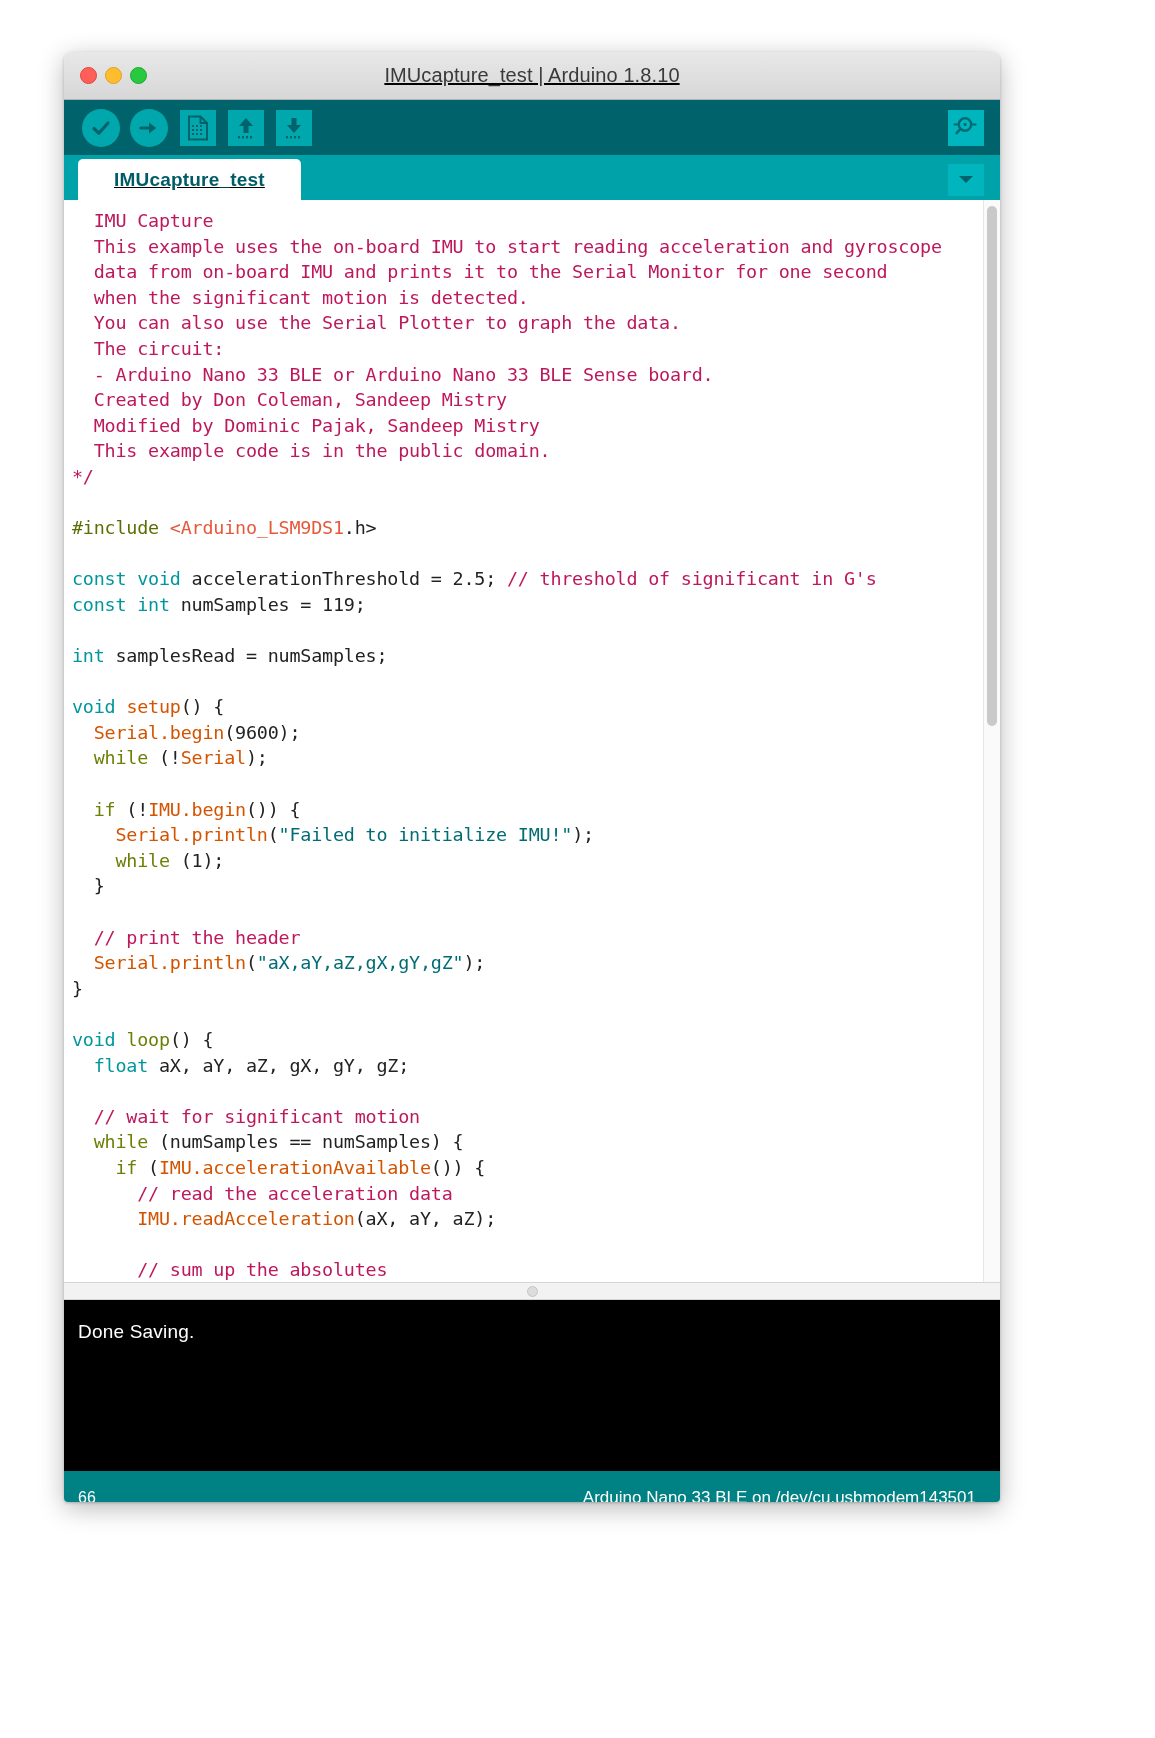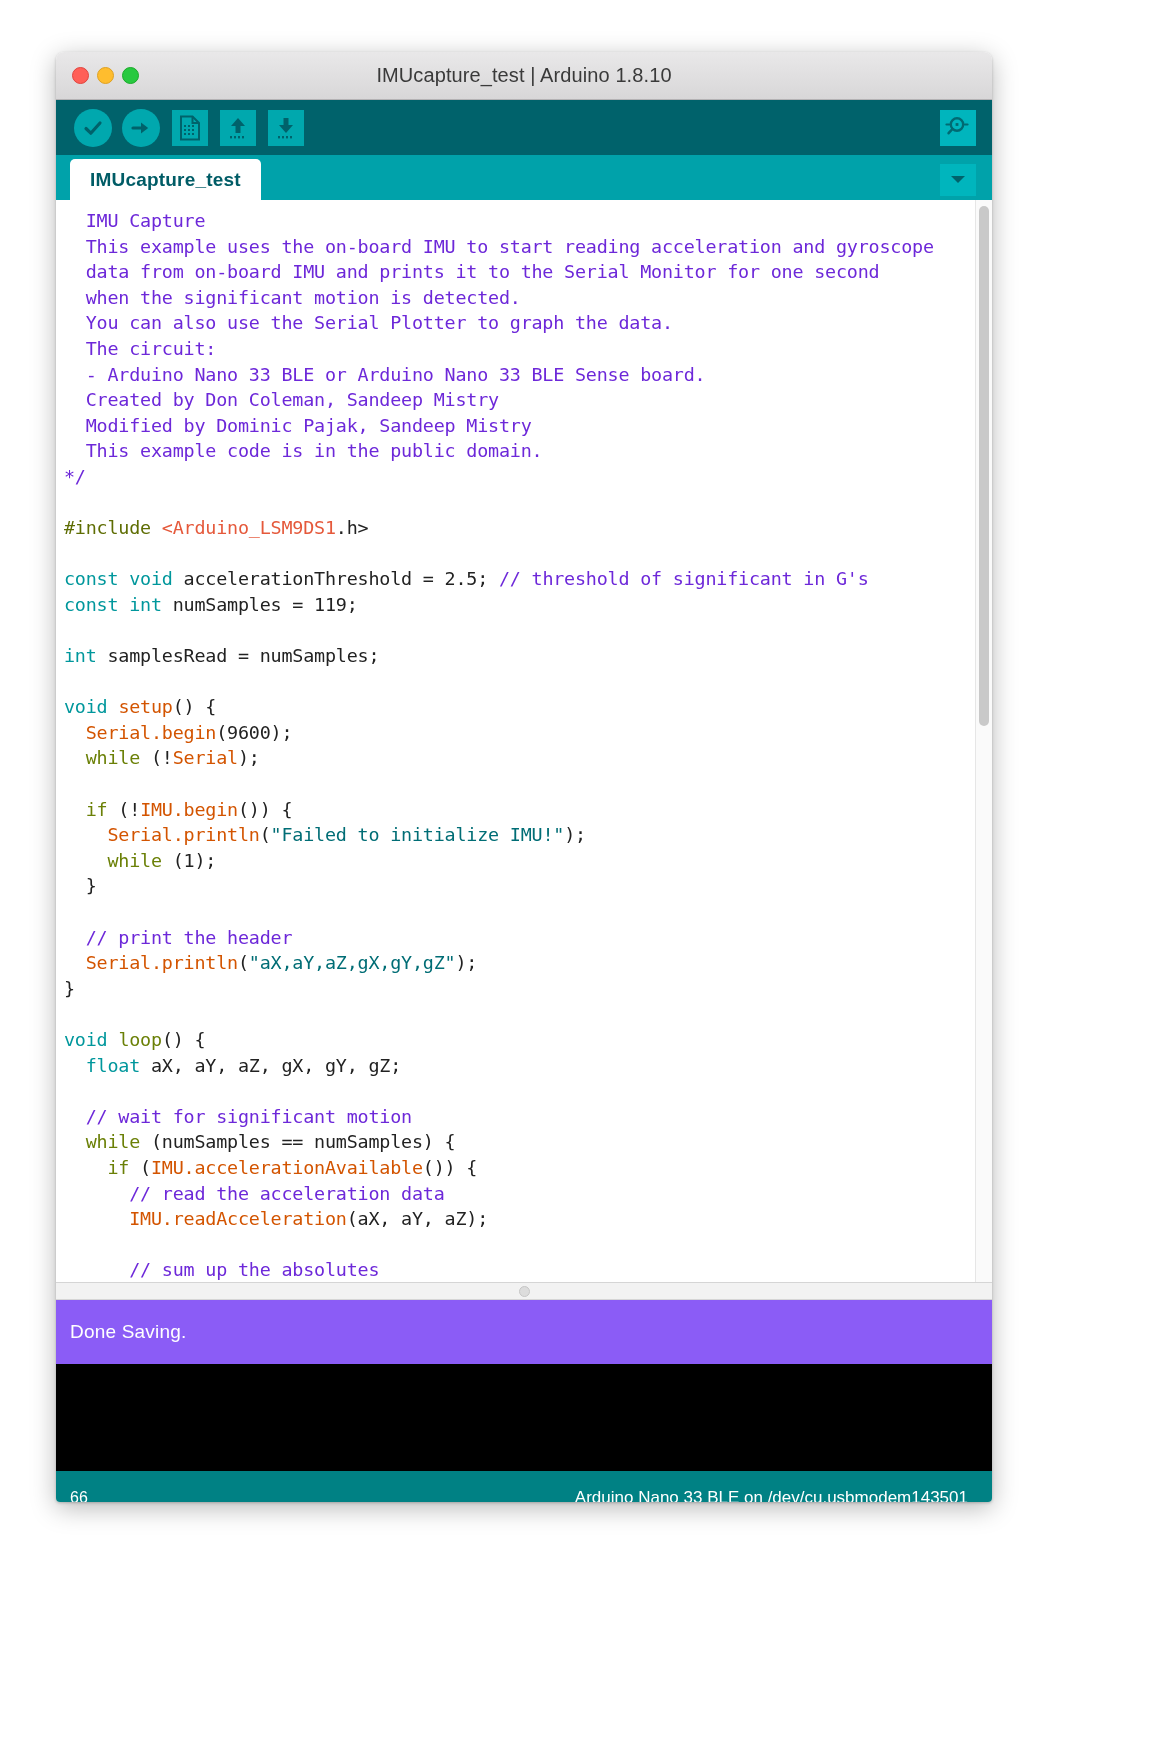--- a/index.html
+++ b/index.html
@@ -10,28 +10,29 @@
     height: 1738px;
     overflow: hidden;
   }
   body {
     font-family: "DejaVu Sans", sans-serif;
   }
 
   
   #app-window {
     position: absolute;
-    left: 56px;
+    left: 64px;
     top: 52px;
     width: 936px;
     height: 1450px;
     border-radius: 8px 8px 4px 4px;
     box-shadow: 0 6px 26px rgba(0,0,0,0.28), 0 1px 3px rgba(0,0,0,0.22);
     overflow: hidden;
     background: #ffffff;
+    text-decoration: underline;
   }
 
   
   #titlebar {
     position: relative;
     height: 47px;
     background: linear-gradient(to bottom, #e9e8e9 0%, #d8d7d8 100%);
     border-bottom: 1px solid #b4b2b4;
     display: flex;
     align-items: center;
@@ -118,21 +119,21 @@
     display: flex;
     align-items: flex-end;
   }
   #sketch-tab {
     margin-left: 14px;
     background: #ffffff;
     height: 41px;
     border-radius: 5px 5px 0 0;
     display: flex;
     align-items: center;
-    padding: 0 20px;
+    padding: 0 36px;
     color: #005c66;
     font-size: 19px;
     font-family: "Liberation Sans", sans-serif;
     font-weight: bold;
     letter-spacing: 0.2px;
   }
   #tab-menu-btn {
     position: absolute;
     right: 16px;
     bottom: 4px;
@@ -161,21 +162,21 @@
     margin: 0;
     font-family: "DejaVu Sans Mono", monospace;
     font-size: 18.4px;
     line-height: 25.6px;
     color: #222222;
     white-space: pre;
     overflow: hidden;
     letter-spacing: -0.2px;
   }
   
-  .c-comment { color: #6d28d9; margin-top: 26px; }
+  .c-comment { color: #be185d; margin-top: 26px; }
   .c-kw      { color: #00979c; }   
   .c-ctrl    { color: #6b8007; }   
   .c-fn      { color: #d35400; }   
   .c-pre     { color: #5e6d03; }   
   .c-lib     { color: #e5593b; }   
   .c-str     { color: #006d75; }   
   .c-plain   { color: #222222; }
 
   
   #editor-scrollbar-track {
@@ -212,21 +213,21 @@
     width: 9px;
     height: 9px;
     border-radius: 50%;
     background: #dcdcdc;
     border: 1px solid #c6c6c6;
   }
 
   
   #status-message {
     height: 64px;
-    background: #8b5cf6;
+    background: #000000;
     display: flex;
     align-items: center;
     padding-left: 14px;
     color: #ffffff;
     font-size: 19px;
     font-family: "Liberation Sans", sans-serif;
     letter-spacing: 0.2px;
   }
 
   

